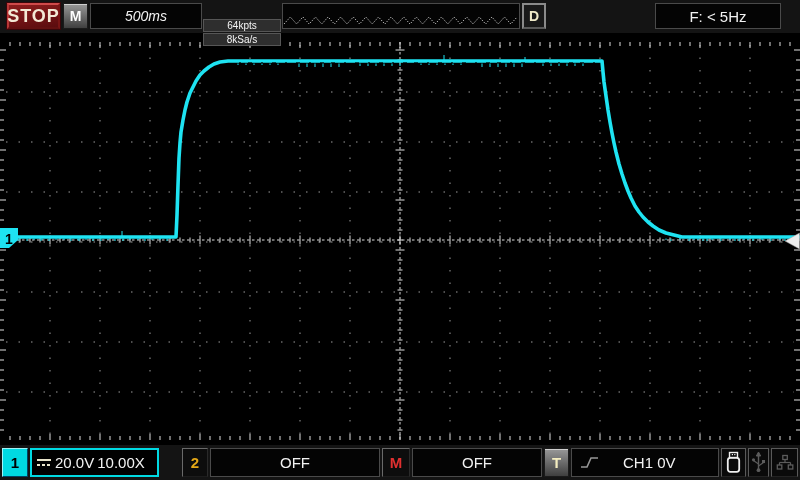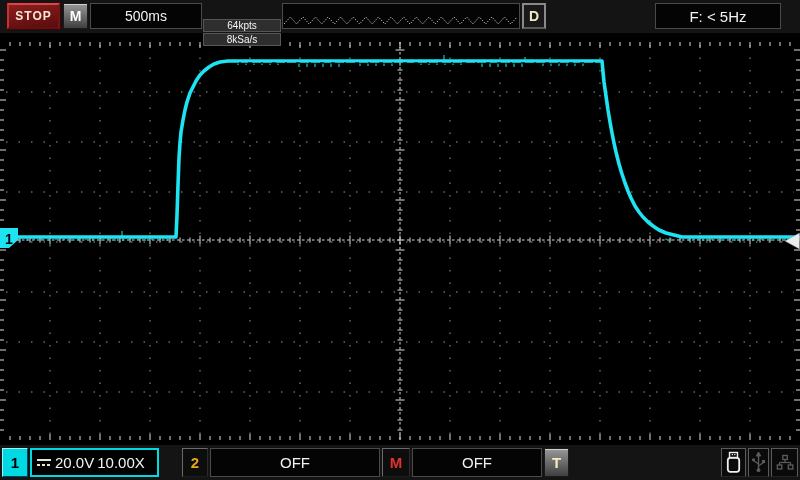--- a/index.html
+++ b/index.html
@@ -16,24 +16,24 @@
        justify-content:center;font-size:14px;white-space:nowrap;}
   #bottombar .seg{height:29px;font-size:15px;}
 
   .numbtn{font-weight:bold;background:#0d0d0d;border:1px solid #6a6a6a;
           border-bottom-color:#1c1c1c;border-right-color:#2a2a2a;}
   .graybtn{background:linear-gradient(#989898,#3f3f3f);border:1px solid #1a1a1a;
            box-shadow:inset 0 1px 0 #cfcfcf;color:#fff;font-weight:bold;}
 
   #stop-btn{left:7px;width:53px;background:linear-gradient(170deg,#8e1d1d,#5a0c0e);
             border:2px solid;border-color:#cf4a4a #7a1414 #621010 #b83636;
-            outline:1px solid #38060a;color:#f4ead6;font-weight:bold;font-size:12px;
+            outline:1px solid #38060a;color:#f4ead6;font-weight:bold;font-size:18px;
             letter-spacing:1px;}
   #m-btn{left:63px;width:25px;font-size:14px;}
-  #timebase-seg{left:90px;width:112px;}
+  #timebase-seg{left:90px;width:112px;font-style:italic;}
   #acq-box{left:203px;width:78px;top:19px;height:26px;position:absolute;display:flex;
            flex-direction:column;gap:1px;}
   .acqrow{flex:1;background:#2e2e2e;border:1px solid #565656;box-sizing:border-box;
           color:#f5f5f5;font-size:10px;display:flex;align-items:center;justify-content:center;}
   #zigzag-seg{left:282px;width:238px;padding:0;}
   #d-btn{left:522px;width:24px;background:#191919;border:2px solid #8a8a8a;
          border-bottom-color:#5a5a5a;color:#efe9c8;font-weight:bold;font-size:14px;}
   #hoffset-seg{left:548px;width:104px;}
   #freq-seg{left:655px;width:126px;font-size:15px;}
 
@@ -615,20 +615,26 @@
           <span class="dash"></span>
       </span>
       <span>20.0V</span>
       <span>10.00X</span>
     </div>
     <div class="seg numbtn" id="ch2-num">2</div>
     <div class="seg" id="ch2-status">OFF</div>
     <div class="seg numbtn" id="math-btn">M</div>
     <div class="seg" id="math-status">OFF</div>
     <div class="seg graybtn" id="trig-btn">T</div>
+    <div class="seg" id="trig-info">
+      <svg width="19" height="15">
+        <polyline points="1,12 7,12 11,3 18,3" fill="none" stroke="#969696" stroke-width="1.6"></polyline>
+      </svg>
+      <span>CH1 0V</span>
+    </div>
     <div class="seg iconbox" id="usbdrive-box">
       <svg width="17" height="23">
         <rect x="4.5" y="1.5" width="8" height="5" fill="none" stroke="#f0f0f0" stroke-width="1.4"></rect>
         <rect x="6.8" y="3" width="1.2" height="1.2" fill="#f0f0f0"></rect>
         <rect x="9.2" y="3" width="1.2" height="1.2" fill="#f0f0f0"></rect>
         <rect x="2.8" y="6.8" width="11.4" height="14" rx="2.5" fill="none" stroke="#f0f0f0" stroke-width="1.8"></rect>
       </svg>
     </div>
     <div class="seg iconbox" id="usbhost-box">
       <svg width="15" height="21" stroke="#5c5c5c" fill="#5c5c5c">

